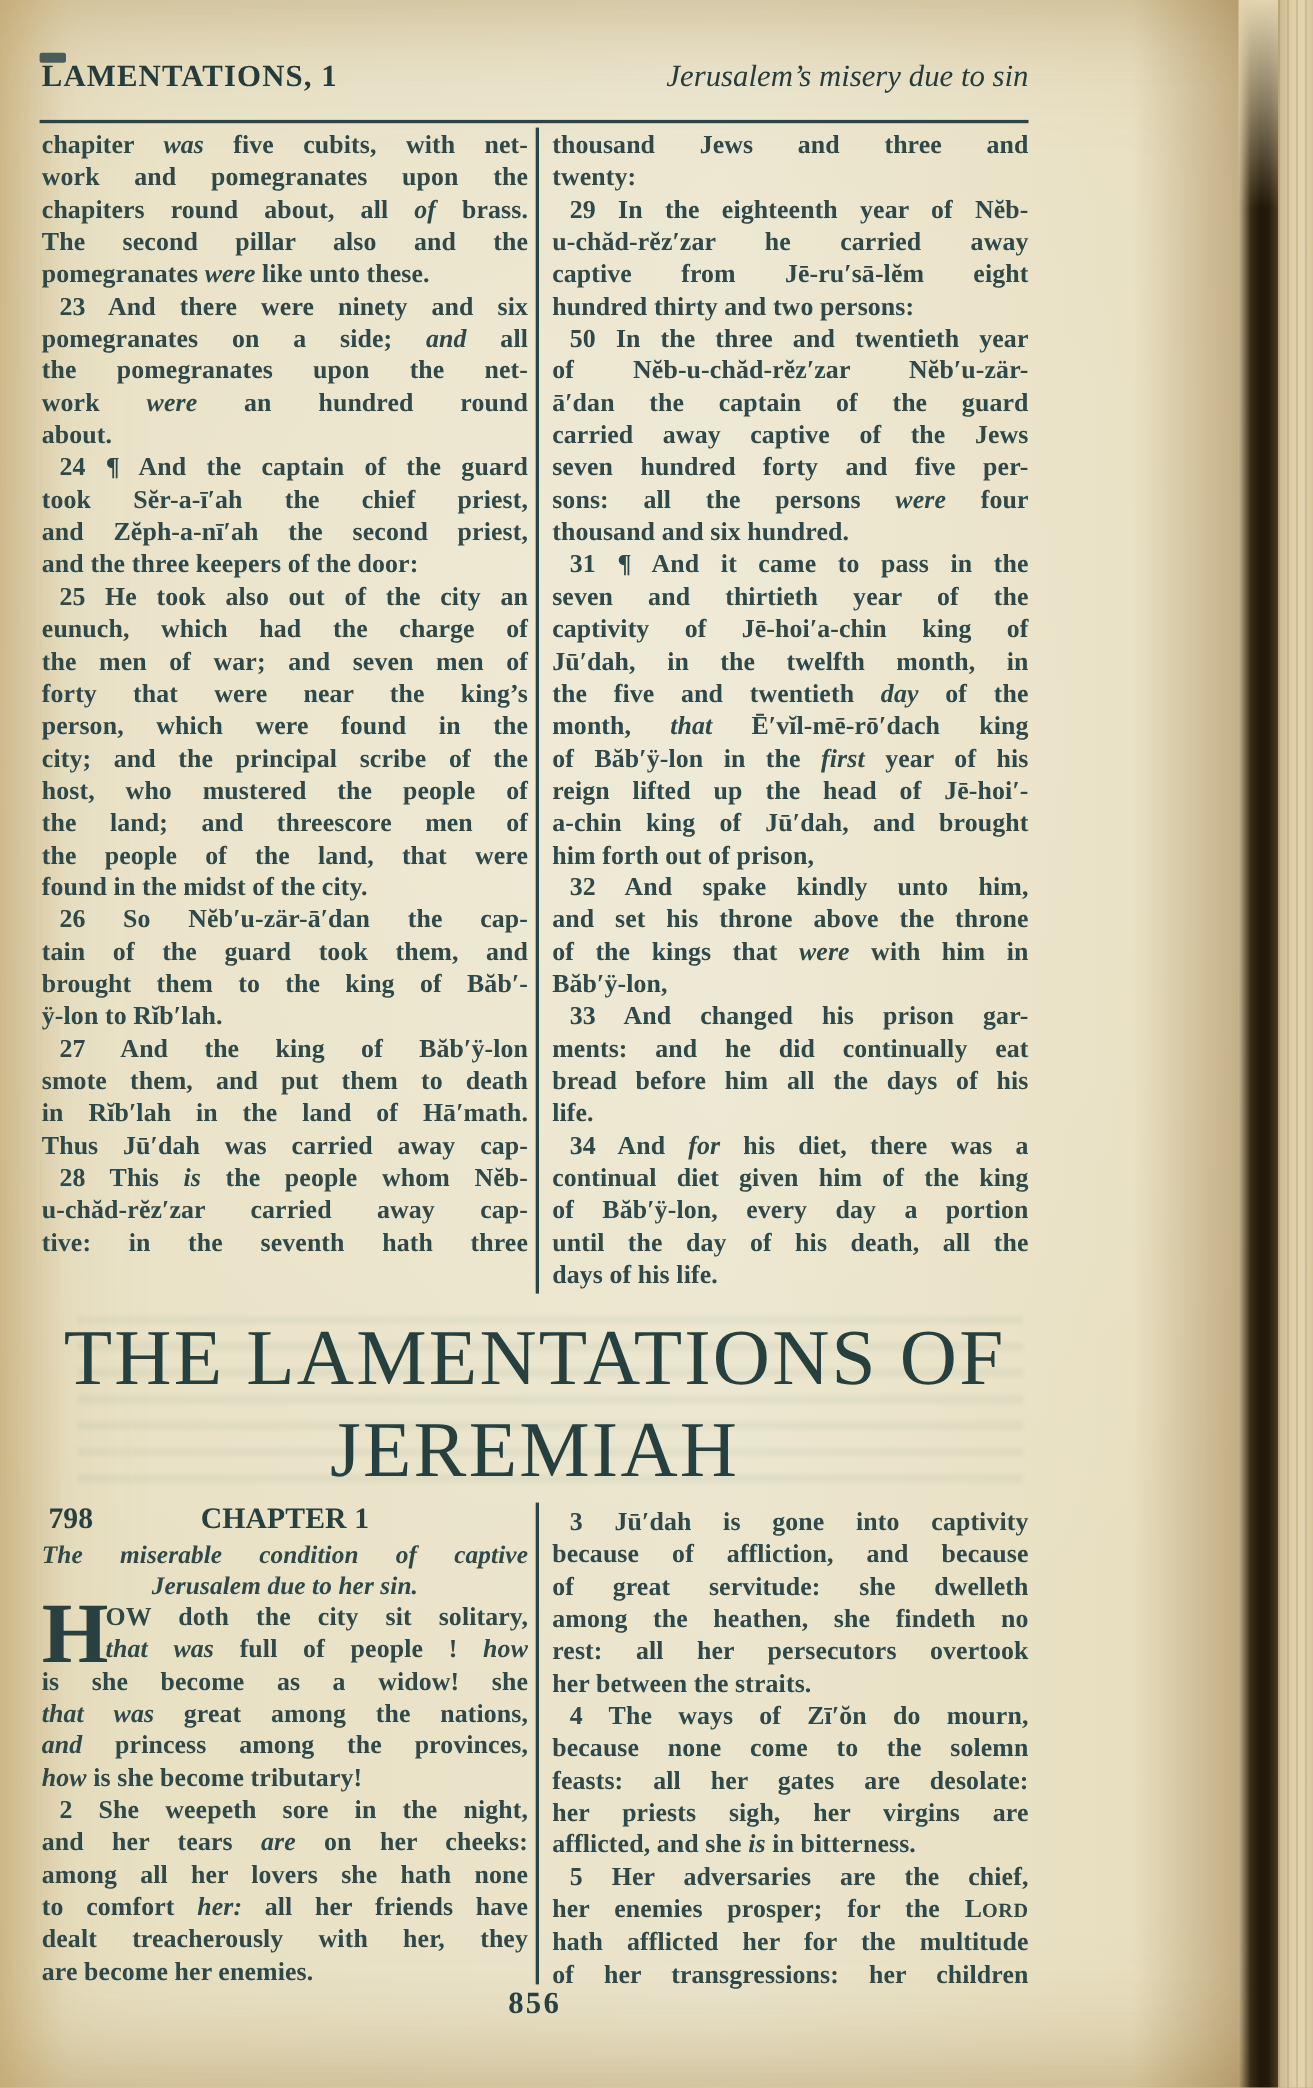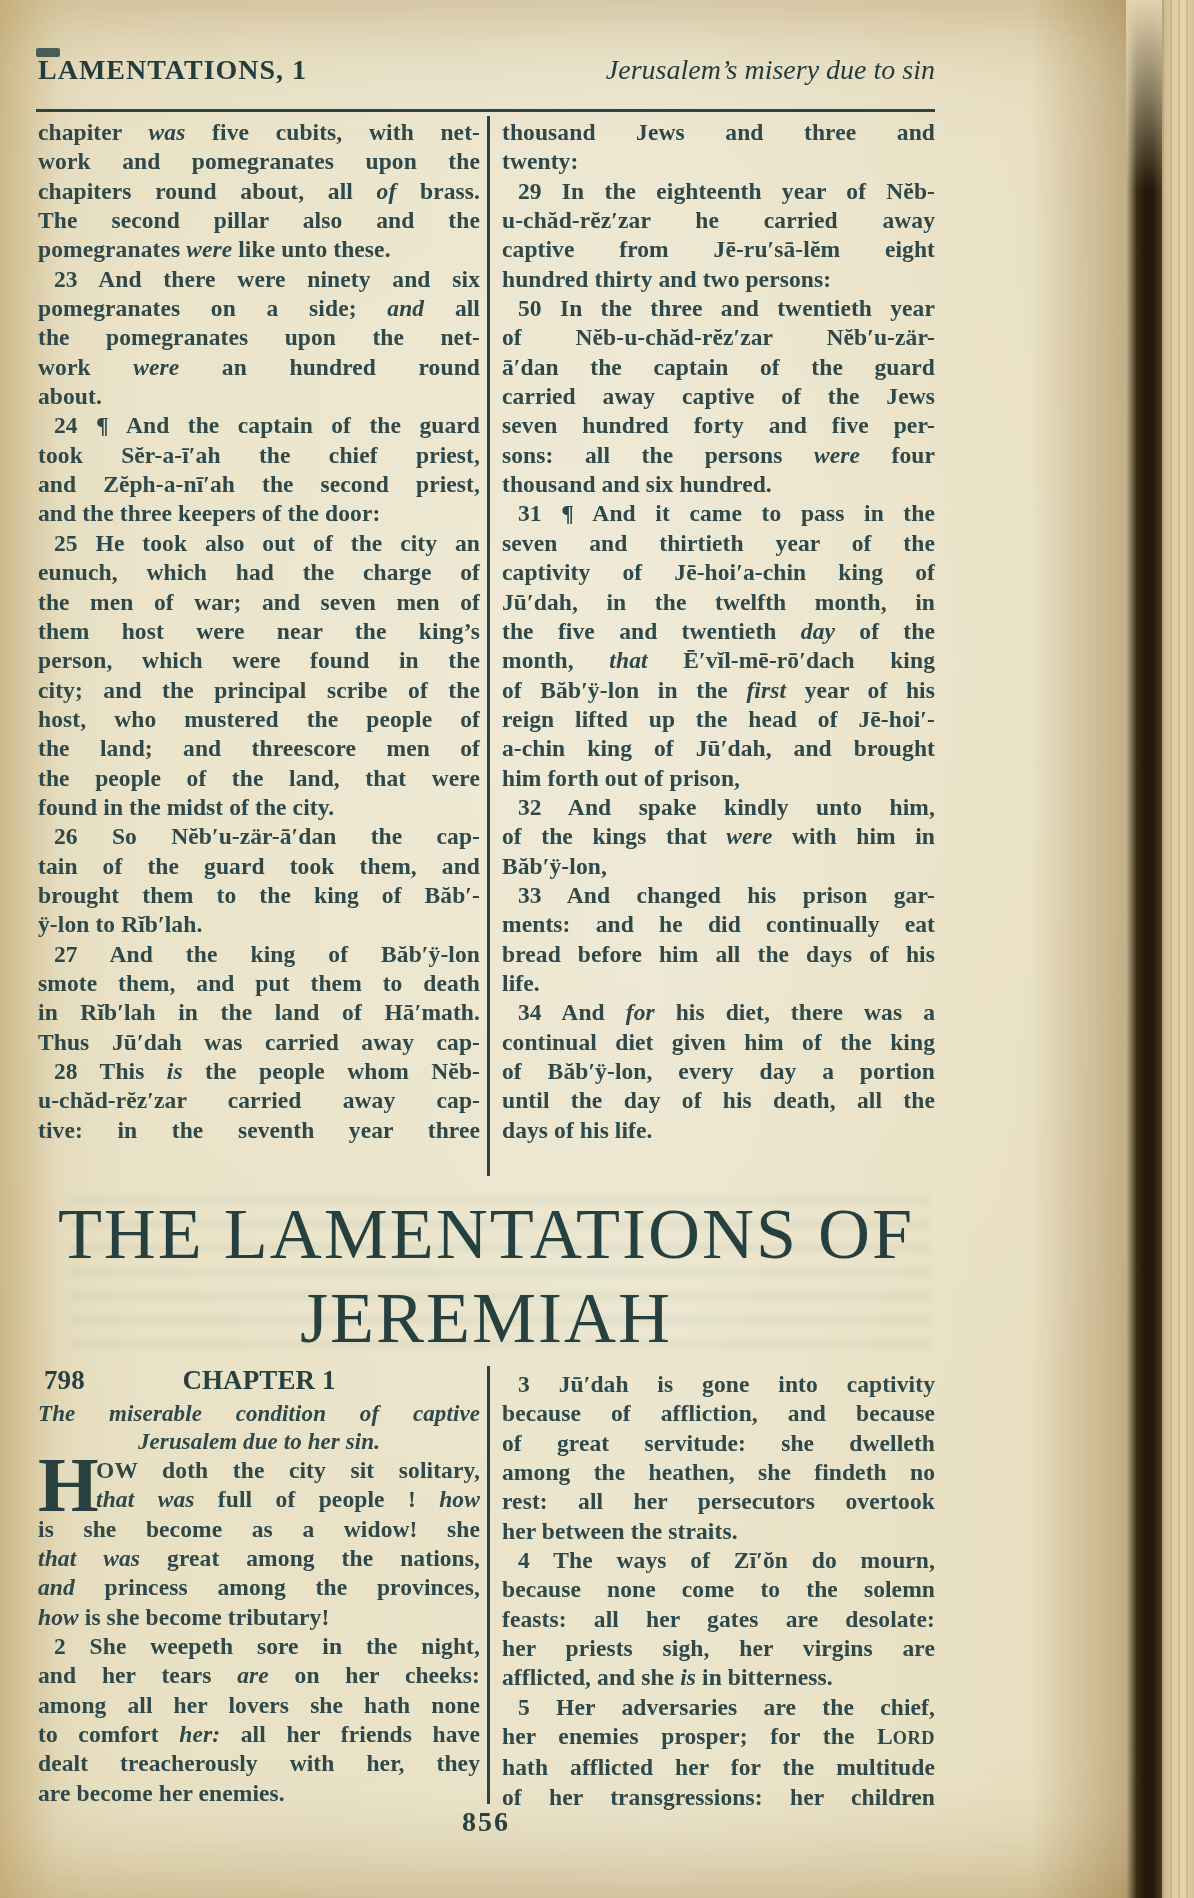--- a/index.html
+++ b/index.html
@@ -85,38 +85,38 @@
       <div class="tl">the pomegranates upon the net-</div>
       <div class="tl">work <i>were</i> an hundred round</div>
       <div class="tl last">about.</div>
       <div class="tl ind">24 ¶ And the captain of the guard</div>
       <div class="tl">took Sĕr-a-ī′ah the chief priest,</div>
       <div class="tl">and Zĕph-a-nī′ah the second priest,</div>
       <div class="tl last">and the three keepers of the door:</div>
       <div class="tl ind">25 He took also out of the city an</div>
       <div class="tl">eunuch, which had the charge of</div>
       <div class="tl">the men of war; and seven men of</div>
-      <div class="tl">them host were near the king’s</div>
+      <div class="tl">forty that were near the king’s</div>
       <div class="tl">person, which were found in the</div>
       <div class="tl">city; and the principal scribe of the</div>
       <div class="tl">host, who mustered the people of</div>
       <div class="tl">the land; and threescore men of</div>
       <div class="tl">the people of the land, that were</div>
       <div class="tl last">found in the midst of the city.</div>
       <div class="tl ind">26 So Nĕb′u-zär-ā′dan the cap-</div>
       <div class="tl">tain of the guard took them, and</div>
       <div class="tl">brought them to the king of Băb′-</div>
       <div class="tl last">ÿ-lon to Rĭb′lah.</div>
       <div class="tl ind">27 And the king of Băb′ÿ-lon</div>
       <div class="tl">smote them, and put them to death</div>
       <div class="tl">in Rĭb′lah in the land of Hā′math.</div>
       <div class="tl">Thus Jū′dah was carried away cap-</div>
       <div class="tl ind">28 This <i>is</i> the people whom Nĕb-</div>
       <div class="tl">u-chăd-rĕz′zar carried away cap-</div>
-      <div class="tl">tive: in the seventh year three</div>
+      <div class="tl">tive: in the seventh hath three</div>
     </div>
   <div class="col" style="left:502px;top:118px;width:433px;">
       <div class="tl">thousand Jews and three and</div>
       <div class="tl last">twenty:</div>
       <div class="tl ind">29 In the eighteenth year of Nĕb-</div>
       <div class="tl">u-chăd-rĕz′zar he carried away</div>
       <div class="tl">captive from Jē-ru′sā-lĕm eight</div>
       <div class="tl last">hundred thirty and two persons:</div>
       <div class="tl ind">50 In the three and twentieth year</div>
       <div class="tl">of Nĕb-u-chăd-rĕz′zar Nĕb′u-zär-</div>
@@ -129,20 +129,21 @@
       <div class="tl">seven and thirtieth year of the</div>
       <div class="tl">captivity of Jē-hoi′a-chin king of</div>
       <div class="tl">Jū′dah, in the twelfth month, in</div>
       <div class="tl">the five and twentieth <i>day</i> of the</div>
       <div class="tl">month, <i>that</i> Ē′vĭl-mē-rō′dach king</div>
       <div class="tl">of Băb′ÿ-lon in the <i>first</i> year of his</div>
       <div class="tl">reign lifted up the head of Jē-hoi′-</div>
       <div class="tl">a-chin king of Jū′dah, and brought</div>
       <div class="tl last">him forth out of prison,</div>
       <div class="tl ind">32 And spake kindly unto him,</div>
+      <div class="tl">and set his throne above the throne</div>
       <div class="tl">of the kings that <i>were</i> with him in</div>
       <div class="tl last">Băb′ÿ-lon,</div>
       <div class="tl ind">33 And changed his prison gar-</div>
       <div class="tl">ments: and he did continually eat</div>
       <div class="tl">bread before him all the days of his</div>
       <div class="tl last">life.</div>
       <div class="tl ind">34 And <i>for</i> his diet, there was a</div>
       <div class="tl">continual diet given him of the king</div>
       <div class="tl">of Băb′ÿ-lon, every day a portion</div>
       <div class="tl">until the day of his death, all the</div>

